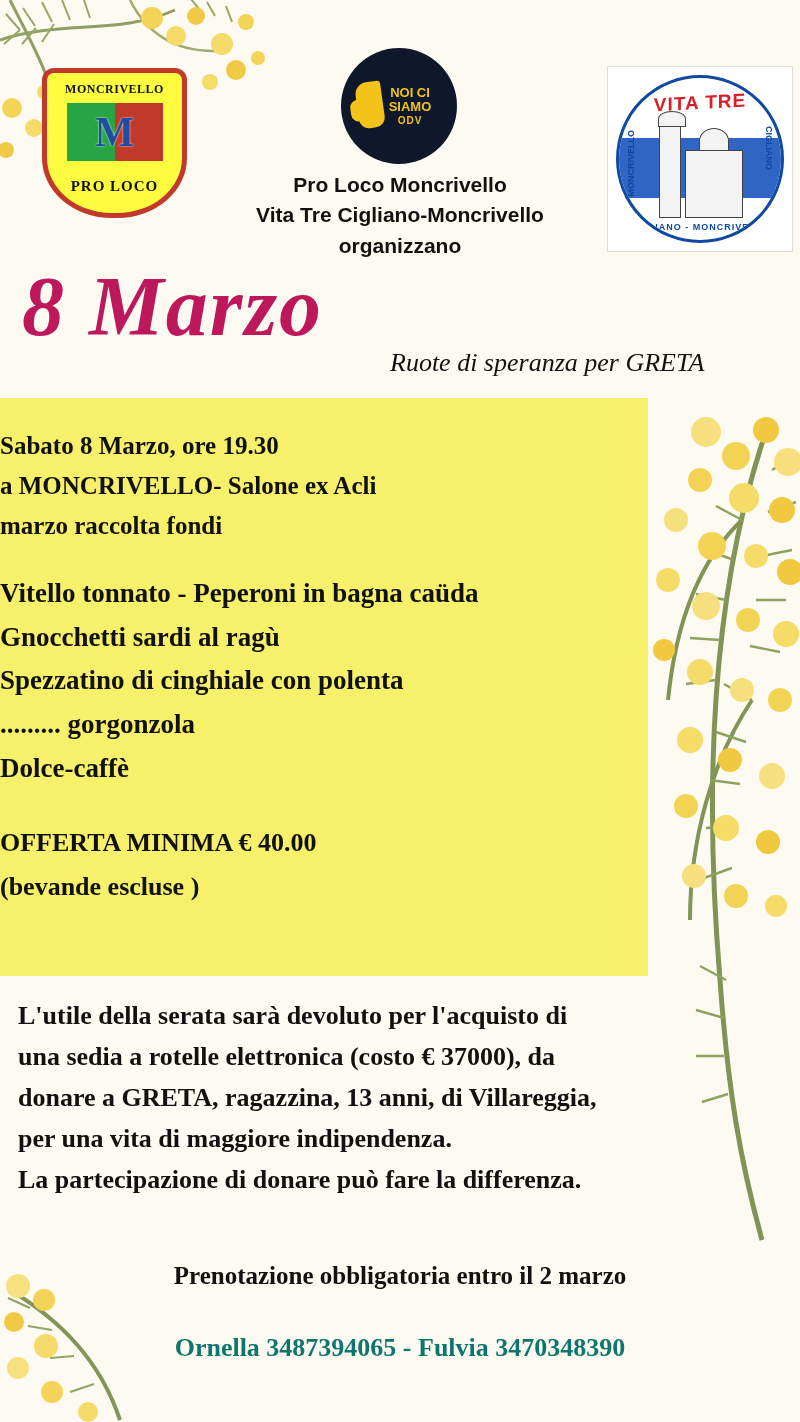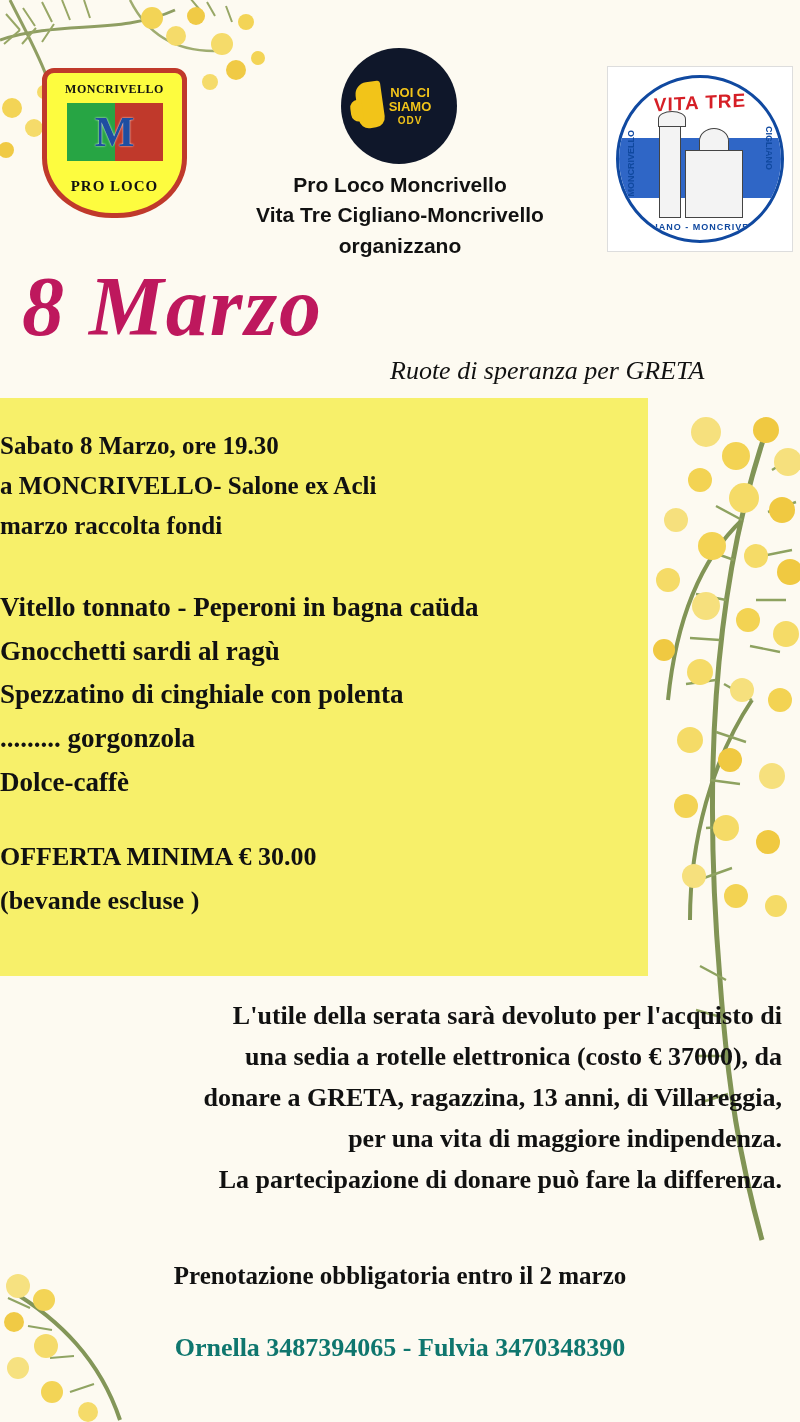--- a/index.html
+++ b/index.html
@@ -134,43 +134,43 @@
   }
 
   
   .title-8marzo {
     position:absolute; left:22px; top:258px;
     font-family:"Liberation Serif", serif;
     font-style:italic; font-weight:bold;
     font-size:84px; color:#be185d; letter-spacing:2px;text-align:center;
   }
   .subtitle-ruote {
-    position:absolute; left:390px; top:356px; width:410px;
+    position:absolute; left:390px; top:348px; width:410px;
     font-family:"Liberation Serif", serif; font-style:italic;
     font-size:26px; color:#111; white-space:nowrap;
   }
 
   
   .panel {
     position:absolute; left:0; top:398px; width:648px; height:578px;
     background:#f7f06a;
   }
   .panel-inner {
     padding-top:28px; text-align:left;
     font-family:"Liberation Serif", serif; font-weight:bold; color:#111;
   }
   .p-line { font-size:25px; line-height:1.6; }
-  .menu-block { margin-top:40px; }
+  .menu-block { margin-top:26px; }
   .menu-line { font-size:27px; line-height:1.62; }
   .price-block { margin-top:30px; }
   .price-line { font-size:26px; line-height:1.7; }
 
   
   .body-text {
-    position:absolute; left:18px; top:995px; width:764px; text-align:right;
+    position:absolute; left:18px; top:995px; width:764px; text-align:left;
     font-family:"Liberation Serif", serif; font-weight:bold; font-size:26px;
     line-height:1.58; color:#111;
   }
   .reserve {
     position:absolute; left:18px; top:1262px; width:764px; text-align:center;
     font-family:"Liberation Serif", serif; font-weight:bold; font-size:25px; color:#111;
   }
   .contacts {
     position:absolute; left:18px; top:1333px; width:764px; text-align:center;
     font-family:"Liberation Serif", serif; font-weight:bold; font-size:26px; color:#0f766e;
@@ -319,21 +319,21 @@
       <div class="p-line">marzo raccolta fondi</div>
     </div>
     <div class="menu-block">
       <div class="menu-line">Vitello tonnato - Peperoni in bagna caüda</div>
       <div class="menu-line">Gnocchetti sardi al ragù</div>
       <div class="menu-line">Spezzatino di cinghiale con polenta</div>
       <div class="menu-line">......... gorgonzola</div>
       <div class="menu-line">Dolce-caffè</div>
     </div>
     <div class="price-block">
-      <div class="price-line">OFFERTA MINIMA € 30.00</div>
+      <div class="price-line">OFFERTA MINIMA € 40.00</div>
       <div class="price-line">(bevande escluse )</div>
     </div>
   </div>
 </div>
 
 <div class="body-text">
   <div>L'utile della serata sarà devoluto per l'acquisto di</div>
   <div>una sedia a rotelle elettronica (costo € 37000), da</div>
   <div>donare a GRETA, ragazzina, 13 anni, di Villareggia,</div>
   <div>per una vita di maggiore indipendenza.</div>

